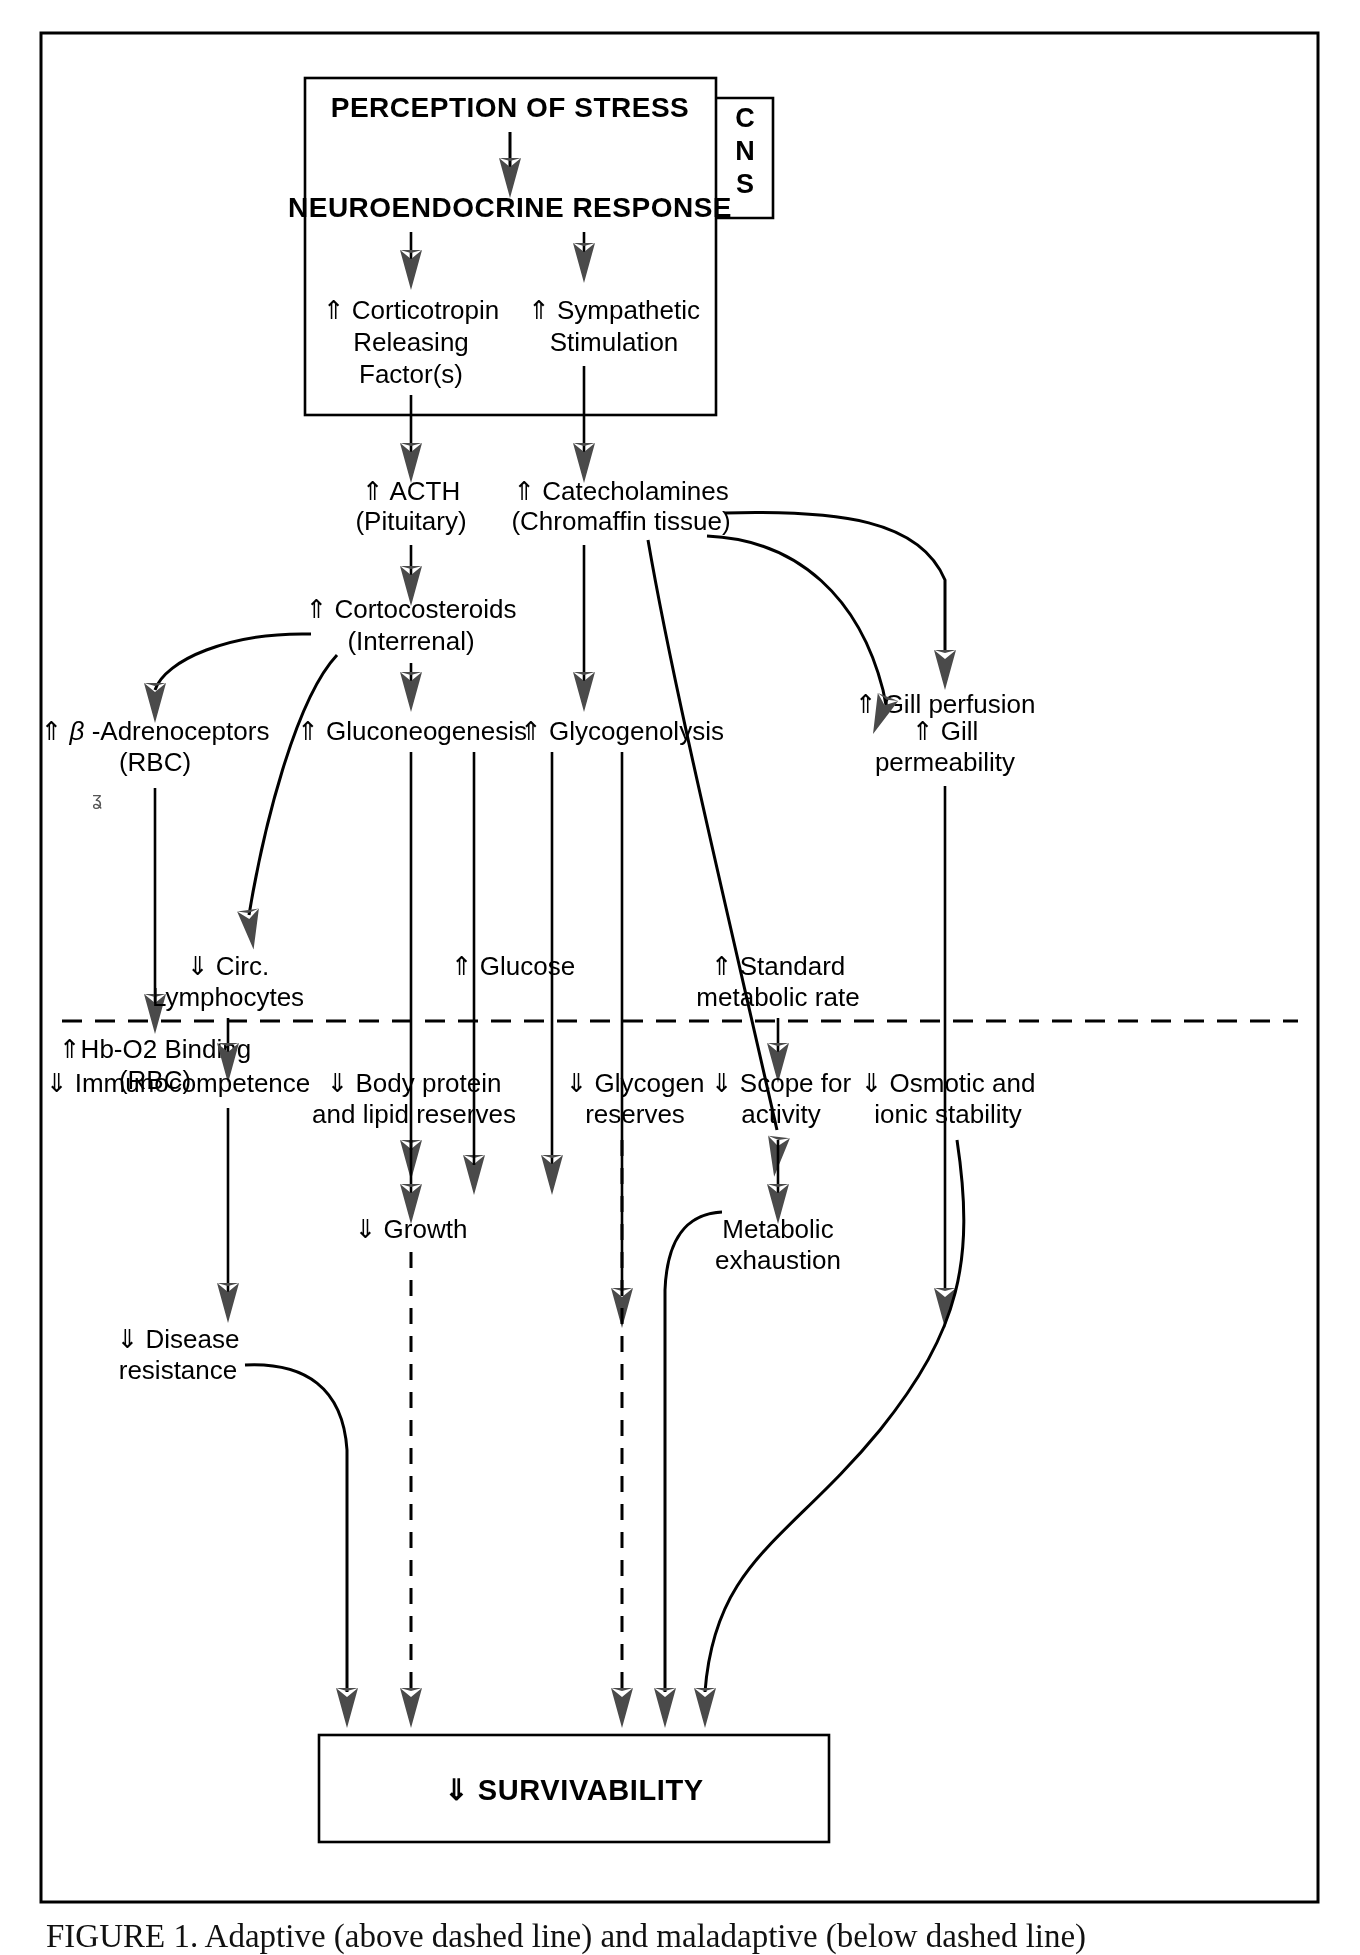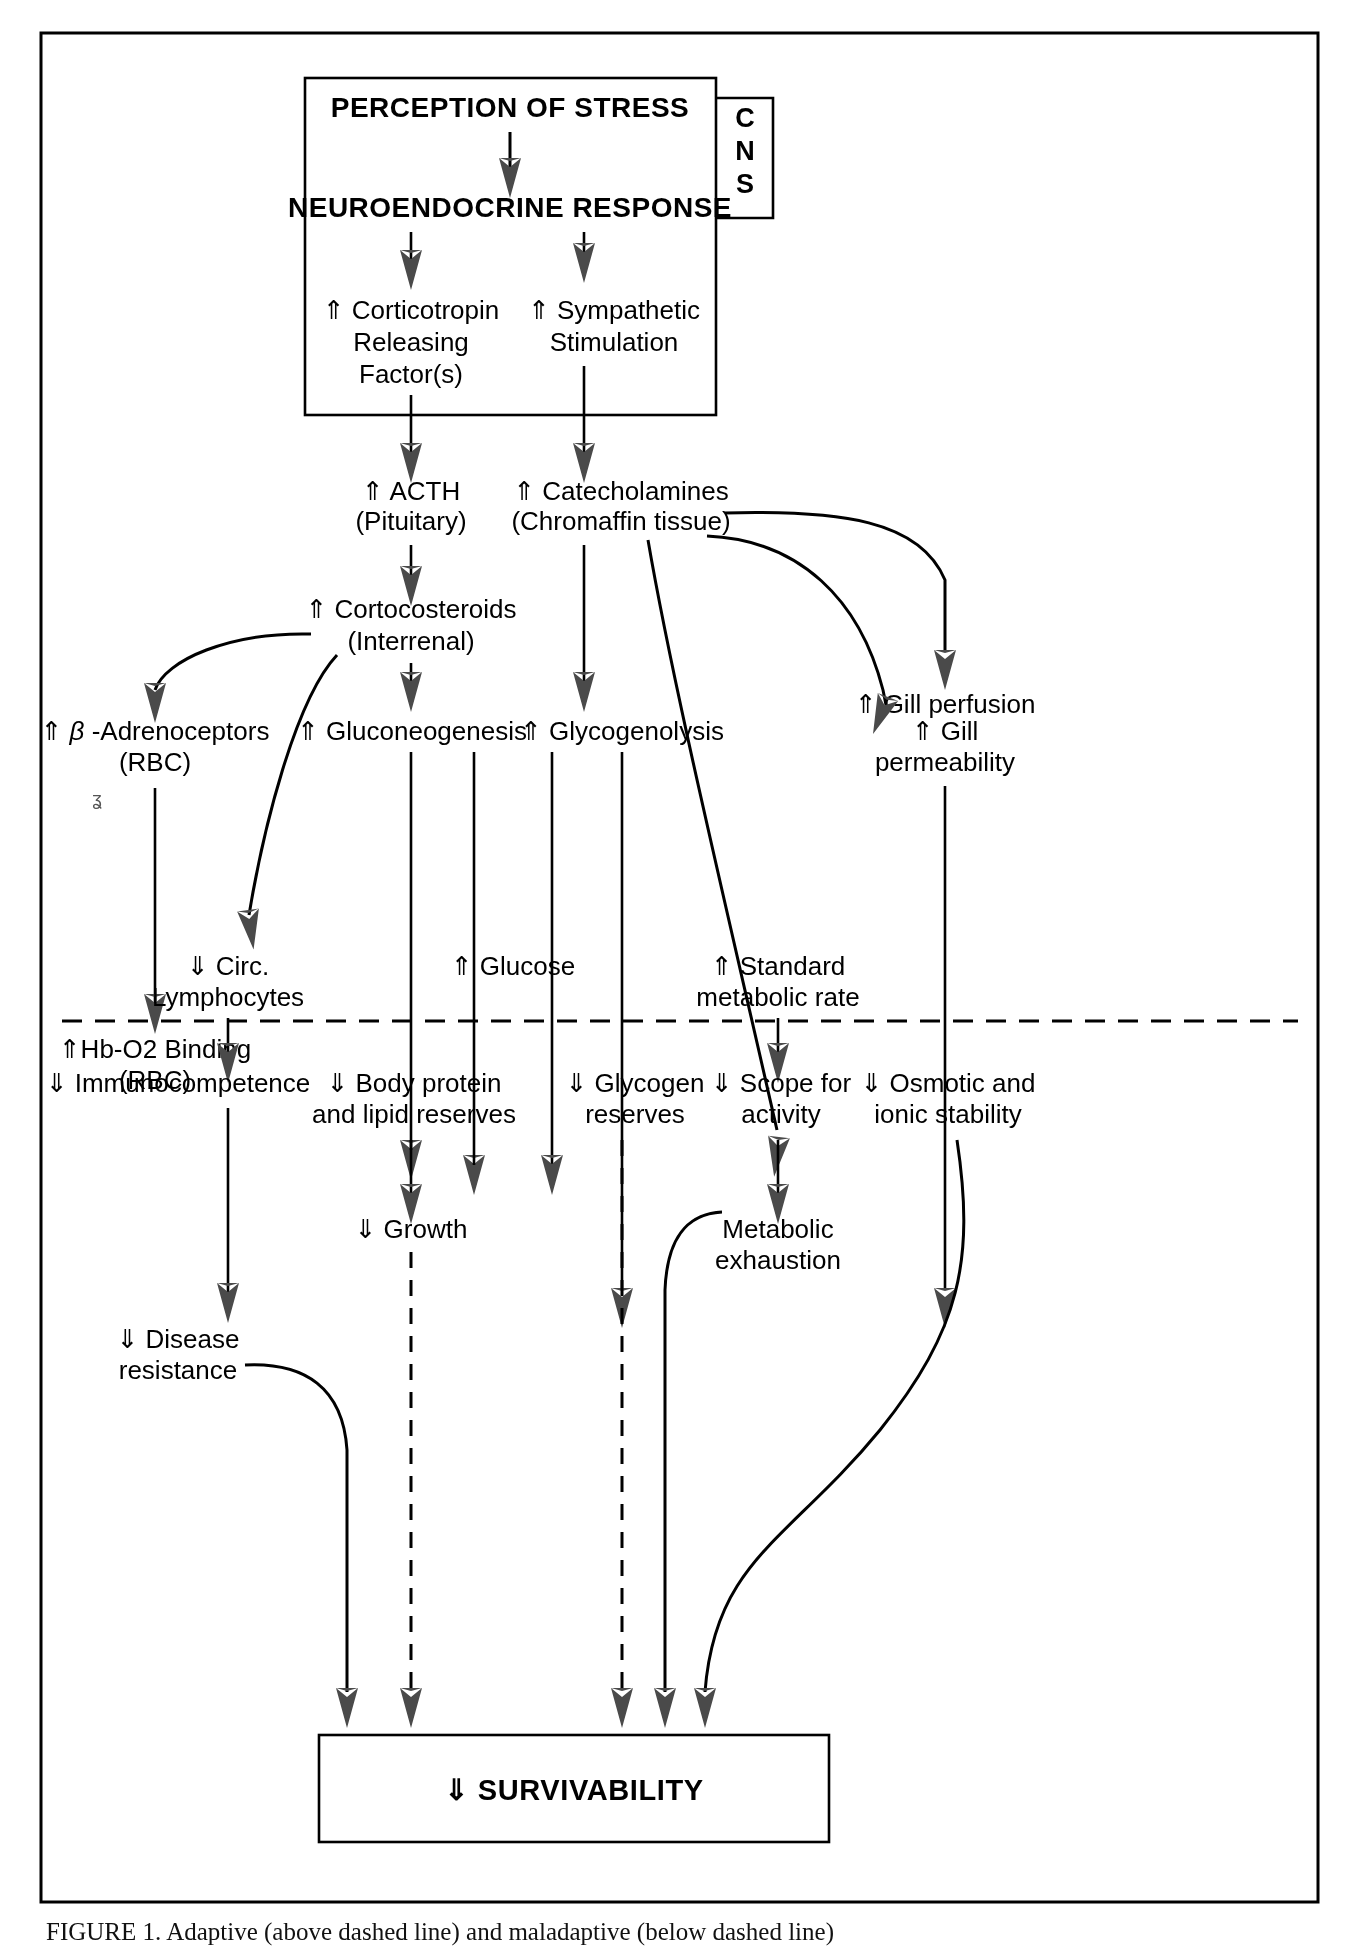--- a/index.html
+++ b/index.html
@@ -11,21 +11,21 @@
   .cns{font-weight:bold;font-size:27px;text-anchor:middle;}
   .surv{font-weight:bold;font-size:29px;letter-spacing:0.6px;}
   .ital{font-style:italic;}
   .frame{fill:none;stroke:#000;stroke-width:3;}
   .boxline{fill:none;stroke:#000;stroke-width:2.6;}
   .conn{fill:none;stroke:#000;stroke-width:3;stroke-linecap:butt;}
   .conn-thin{fill:none;stroke:#000;stroke-width:2.6;}
   .dashline{fill:none;stroke:#000;stroke-width:3;stroke-dasharray:16 12;}
   .divider{fill:none;stroke:#000;stroke-width:3;stroke-dasharray:20 13;}
   .head{fill:#4a4a4a;stroke:none;}
-  .caption{position:absolute;left:46px;top:1918px;width:1280px;font-family:"Liberation Serif",serif;font-size:25px;color:#111;white-space:nowrap;overflow:hidden;}
+  .caption{position:absolute;left:46px;top:1918px;width:1280px;font-family:"Liberation Serif",serif;font-size:33px;color:#111;white-space:nowrap;overflow:hidden;}
 </style>
 </head>
 <body>
 
 <div id="stage">
 
   <svg id="diagram" viewBox="0 0 1360 1955">
     <defs>
 
       <g id="ah">

